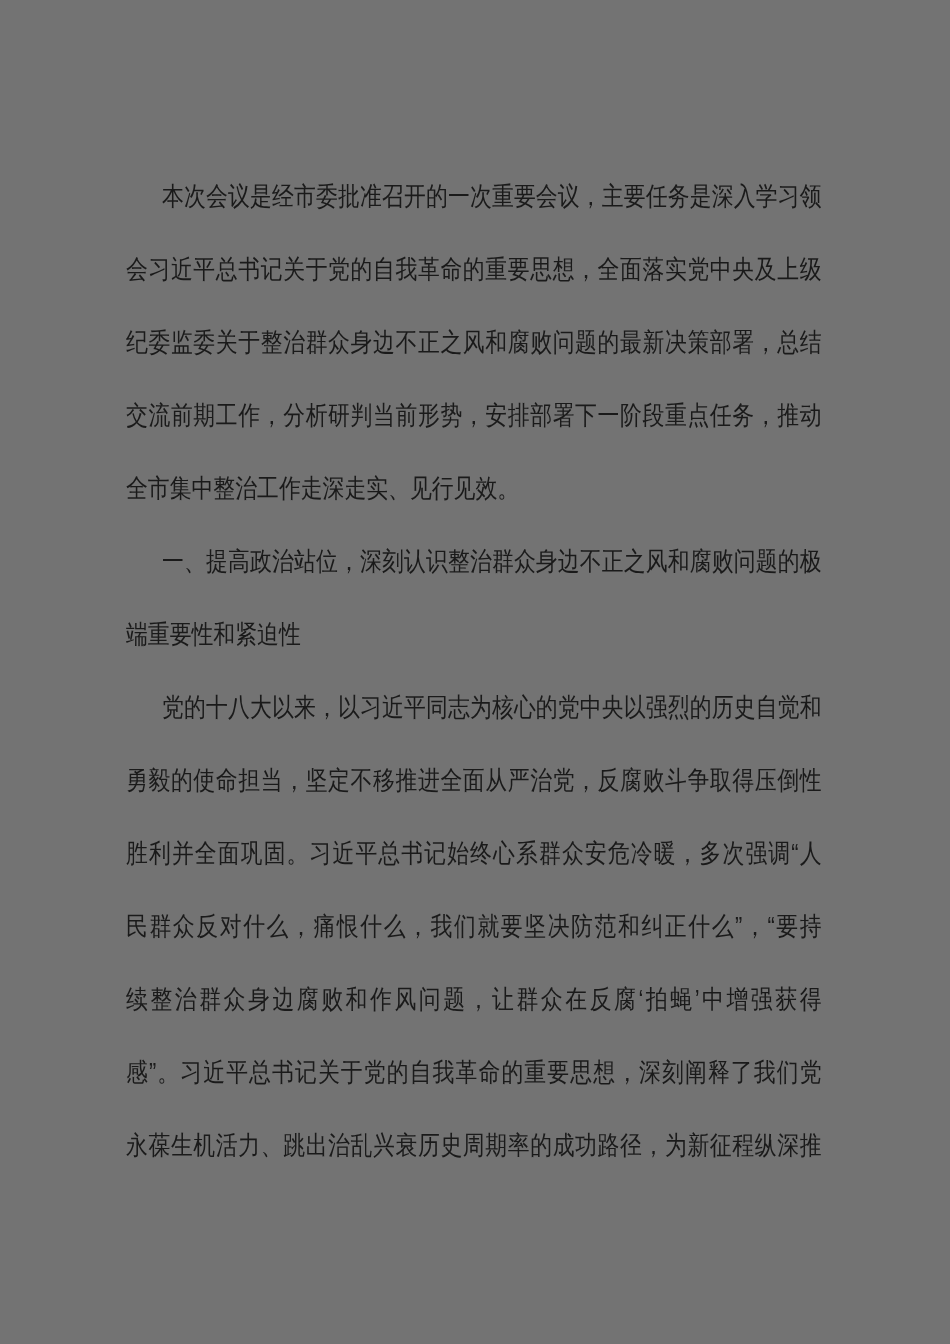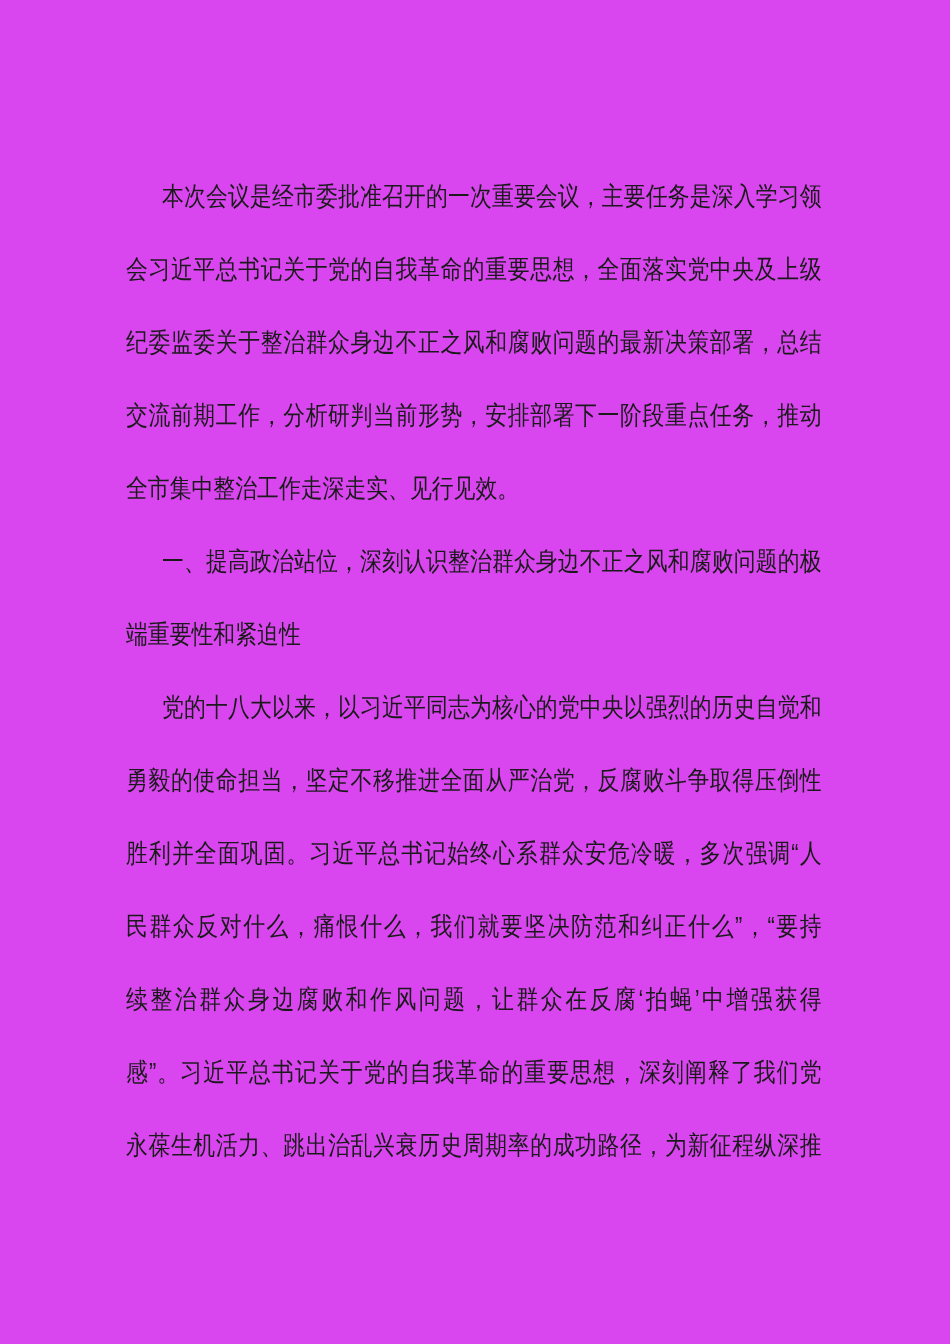--- a/index.html
+++ b/index.html
@@ -4,21 +4,21 @@
 <style>
   html, body {
     margin: 0;
     padding: 0;
     background: #ffffff;
   }
   .page {
     position: relative;
     width: 950px;
     height: 1344px;
-    background: #d946ef;
+    background: #737373;
     overflow: hidden;
     font-family: "Liberation Sans", "DejaVu Sans", sans-serif;
   }
   .text-block {
     position: absolute;
     left: 126px;
     top: 160px;
     width: 828px;
     transform: scaleX(0.84);
     transform-origin: 0 0;

